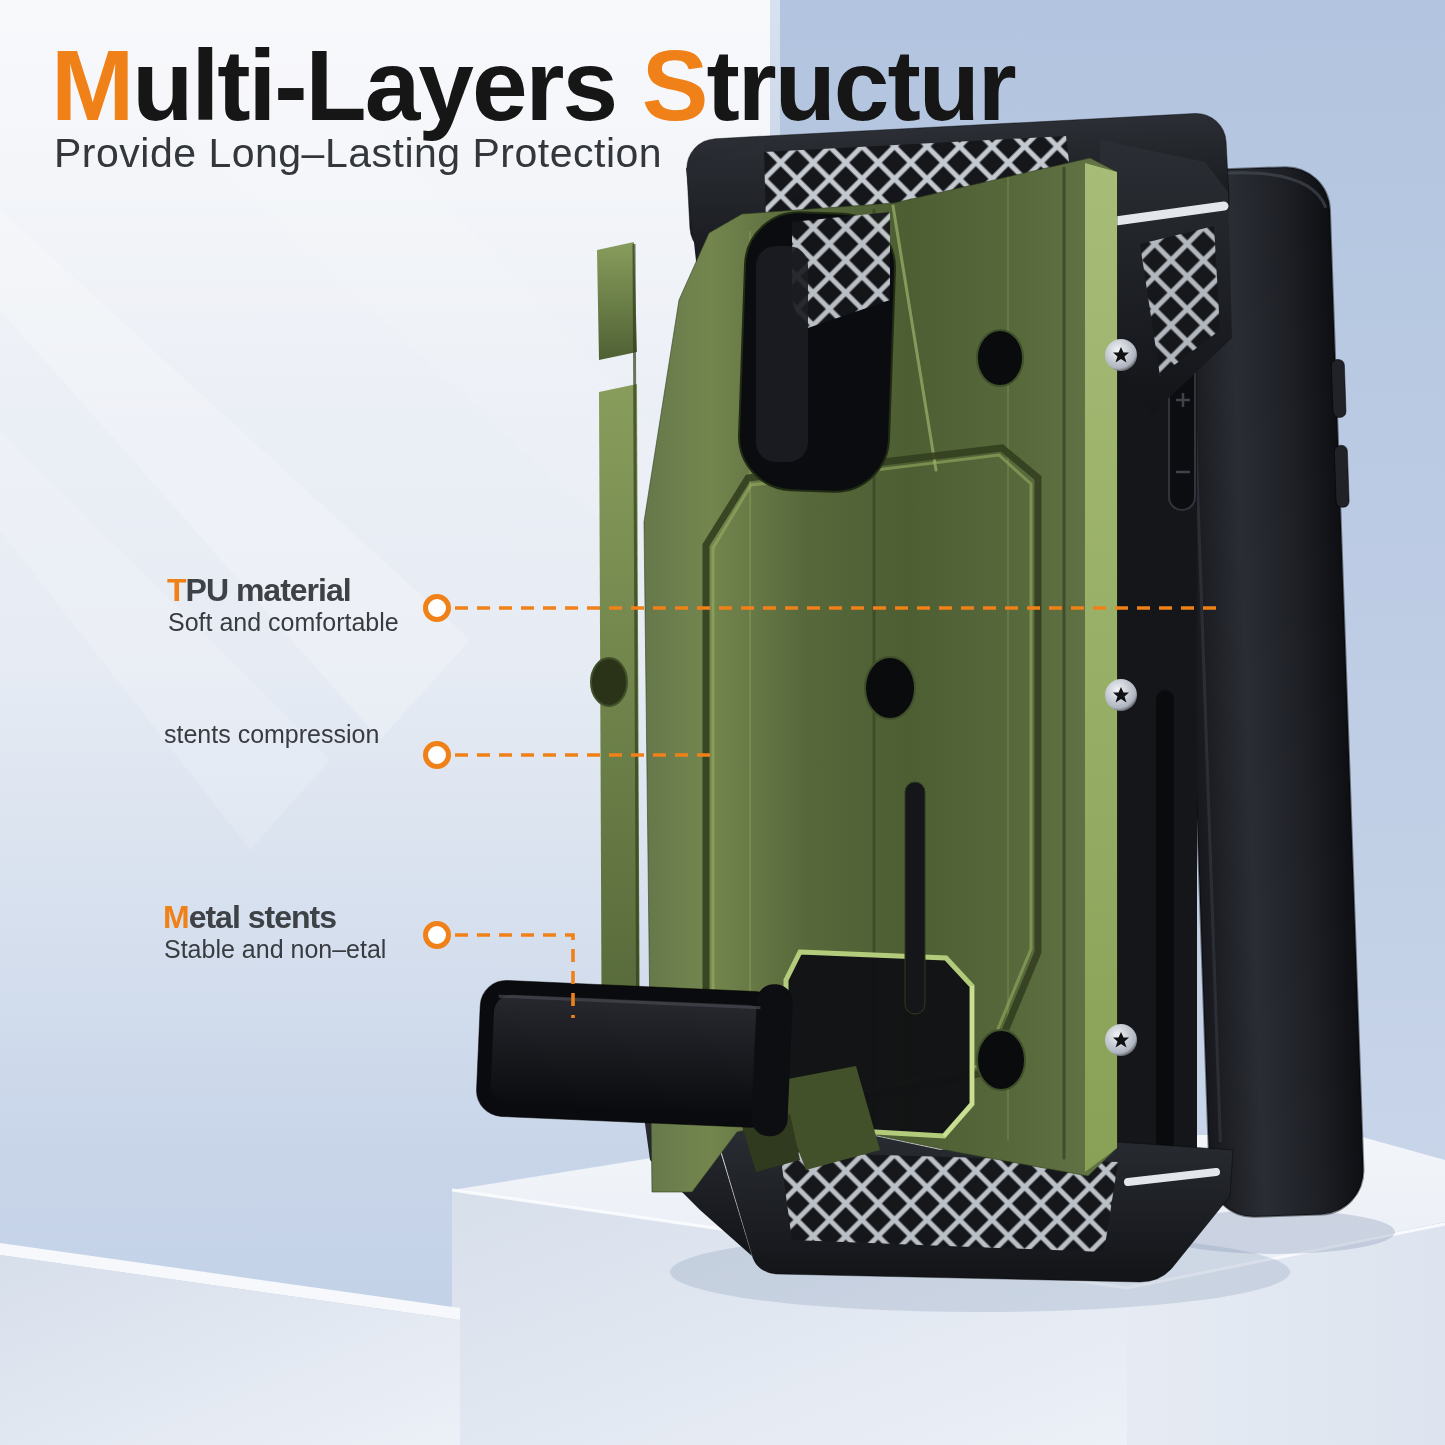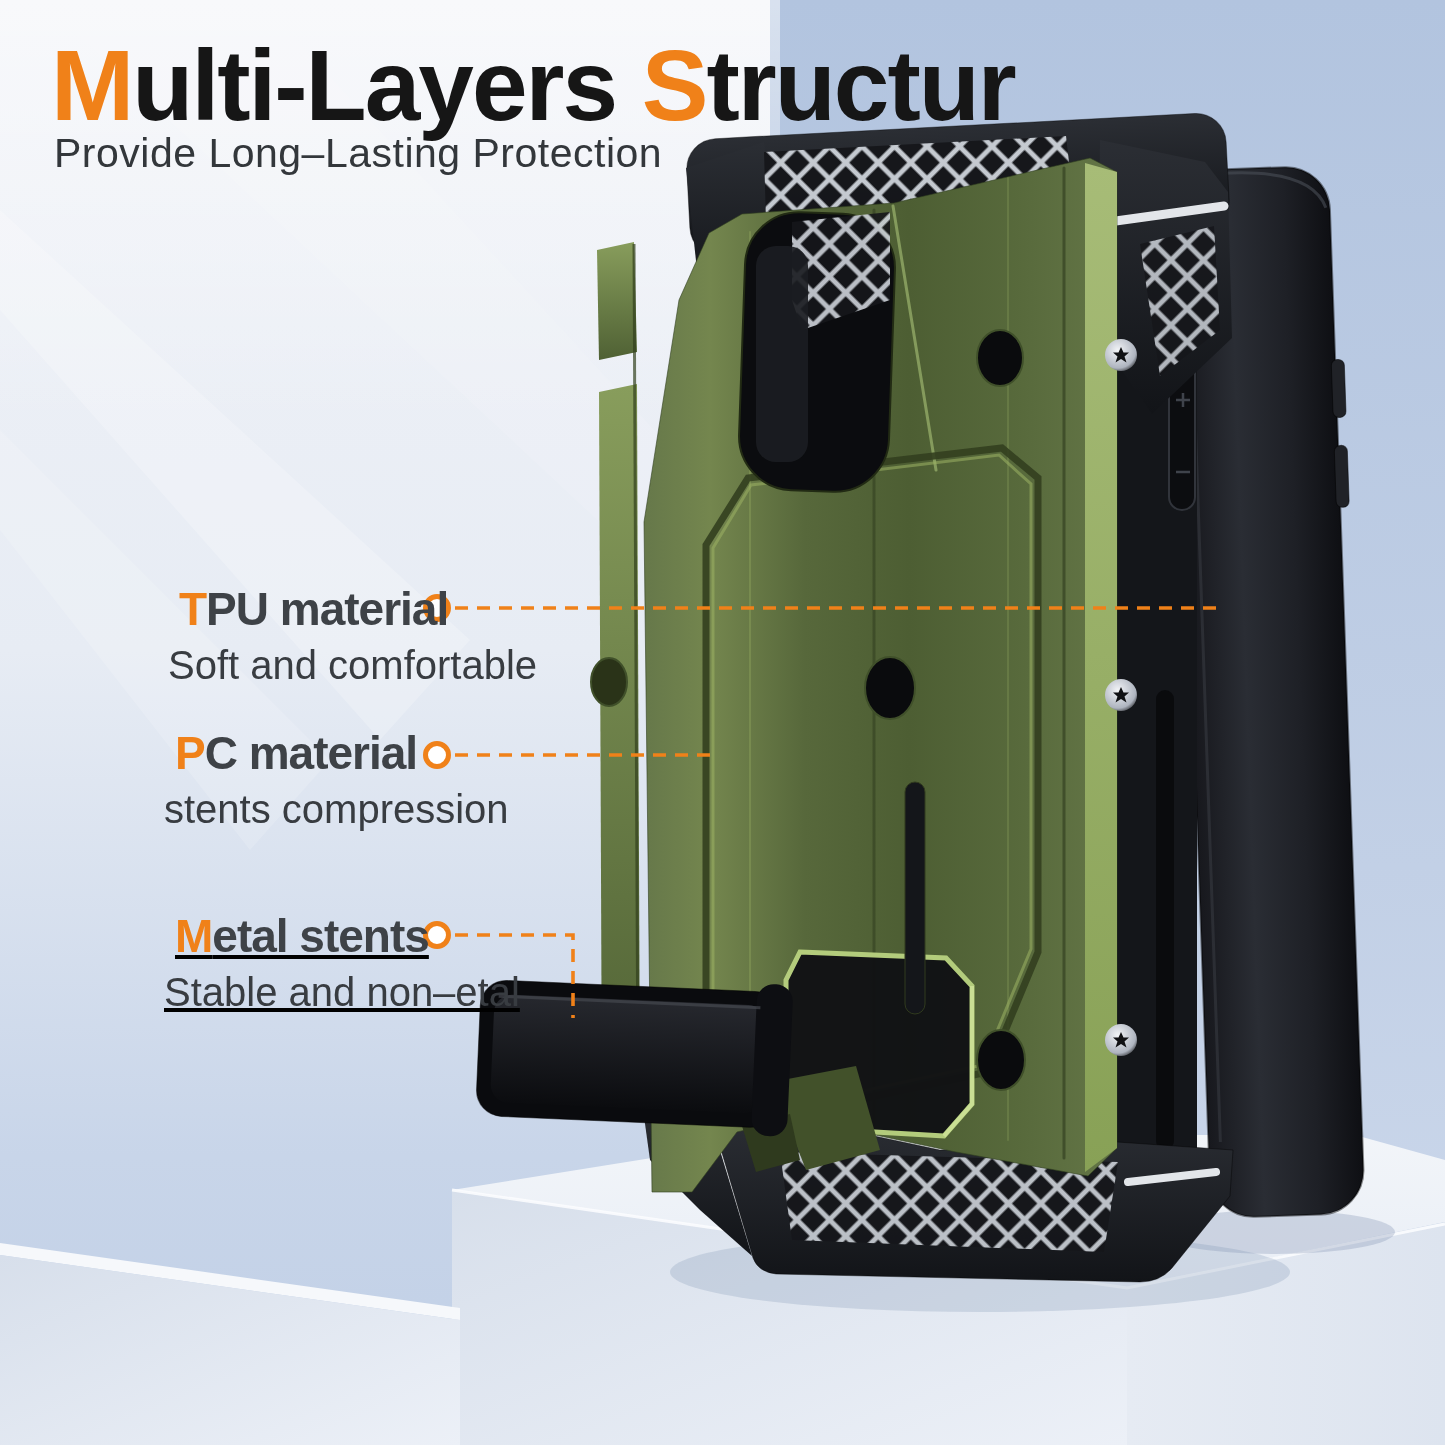--- a/index.html
+++ b/index.html
@@ -16,31 +16,31 @@
     font-size:100px;font-weight:700;letter-spacing:-2px;
     color:#161616;white-space:pre;line-height:1.05;
   }
   .title .accent{color:#F08119;}
   .subtitle{
     position:absolute;left:42px;top:118px;margin:12px;
     font-size:41px;font-weight:400;letter-spacing:0.5px;color:#33373B;
   }
   .callout{position:absolute;}
   .callout h2{
-    margin:12px;font-size:46px;font-weight:700;letter-spacing:-1px;
+    margin:0;font-size:32px;font-weight:700;letter-spacing:-1px;
     color:#3E4247;white-space:pre;line-height:1.0;
   }
   .callout h2 .accent{color:#F08119;}
   .callout p{
-    margin:3px 12px 0 1px;font-size:40px;font-weight:400;
+    margin:3px 12px 0 1px;font-size:25px;font-weight:400;
     color:#383C41;line-height:1.05;
   }
   .callout-tpu{left:167px;top:574px;}
   .callout-pc{left:163px;top:718px;}
-  .callout-metal{left:163px;top:901px;text-decoration:underline;}
+  .callout-metal{left:163px;top:901px;}
 </style>
 </head>
 <body>
 
 <div class="stage">
 
 <svg class="scene" viewBox="0 0 1445 1445" aria-hidden="true">
   <defs>
     <linearGradient id="bgGrad" x1="0" y1="0" x2="0" y2="1">
       <stop offset="0" stop-color="#f1f3f8"></stop>
@@ -252,21 +252,20 @@
   <h1 class="title"><span class="accent">M</span><span>ulti-Layers </span><span class="accent">S</span><span>tructur</span></h1>
 
   <p class="subtitle">Provide Long–Lasting Protection</p>
 
   <div class="callout callout-tpu">
     <h2><span class="accent">T</span><span>PU material</span></h2>
     <p>Soft and comfortable</p>
   </div>
 
   <div class="callout callout-pc">
-    <h2><span class="accent">P</span><span>C material</span></h2>
     <p>stents compression</p>
   </div>
 
   <div class="callout callout-metal">
     <h2><span class="accent">M</span><span>etal stents</span></h2>
     <p>Stable and non–etal</p>
   </div>
 </div>
 
 </div>

